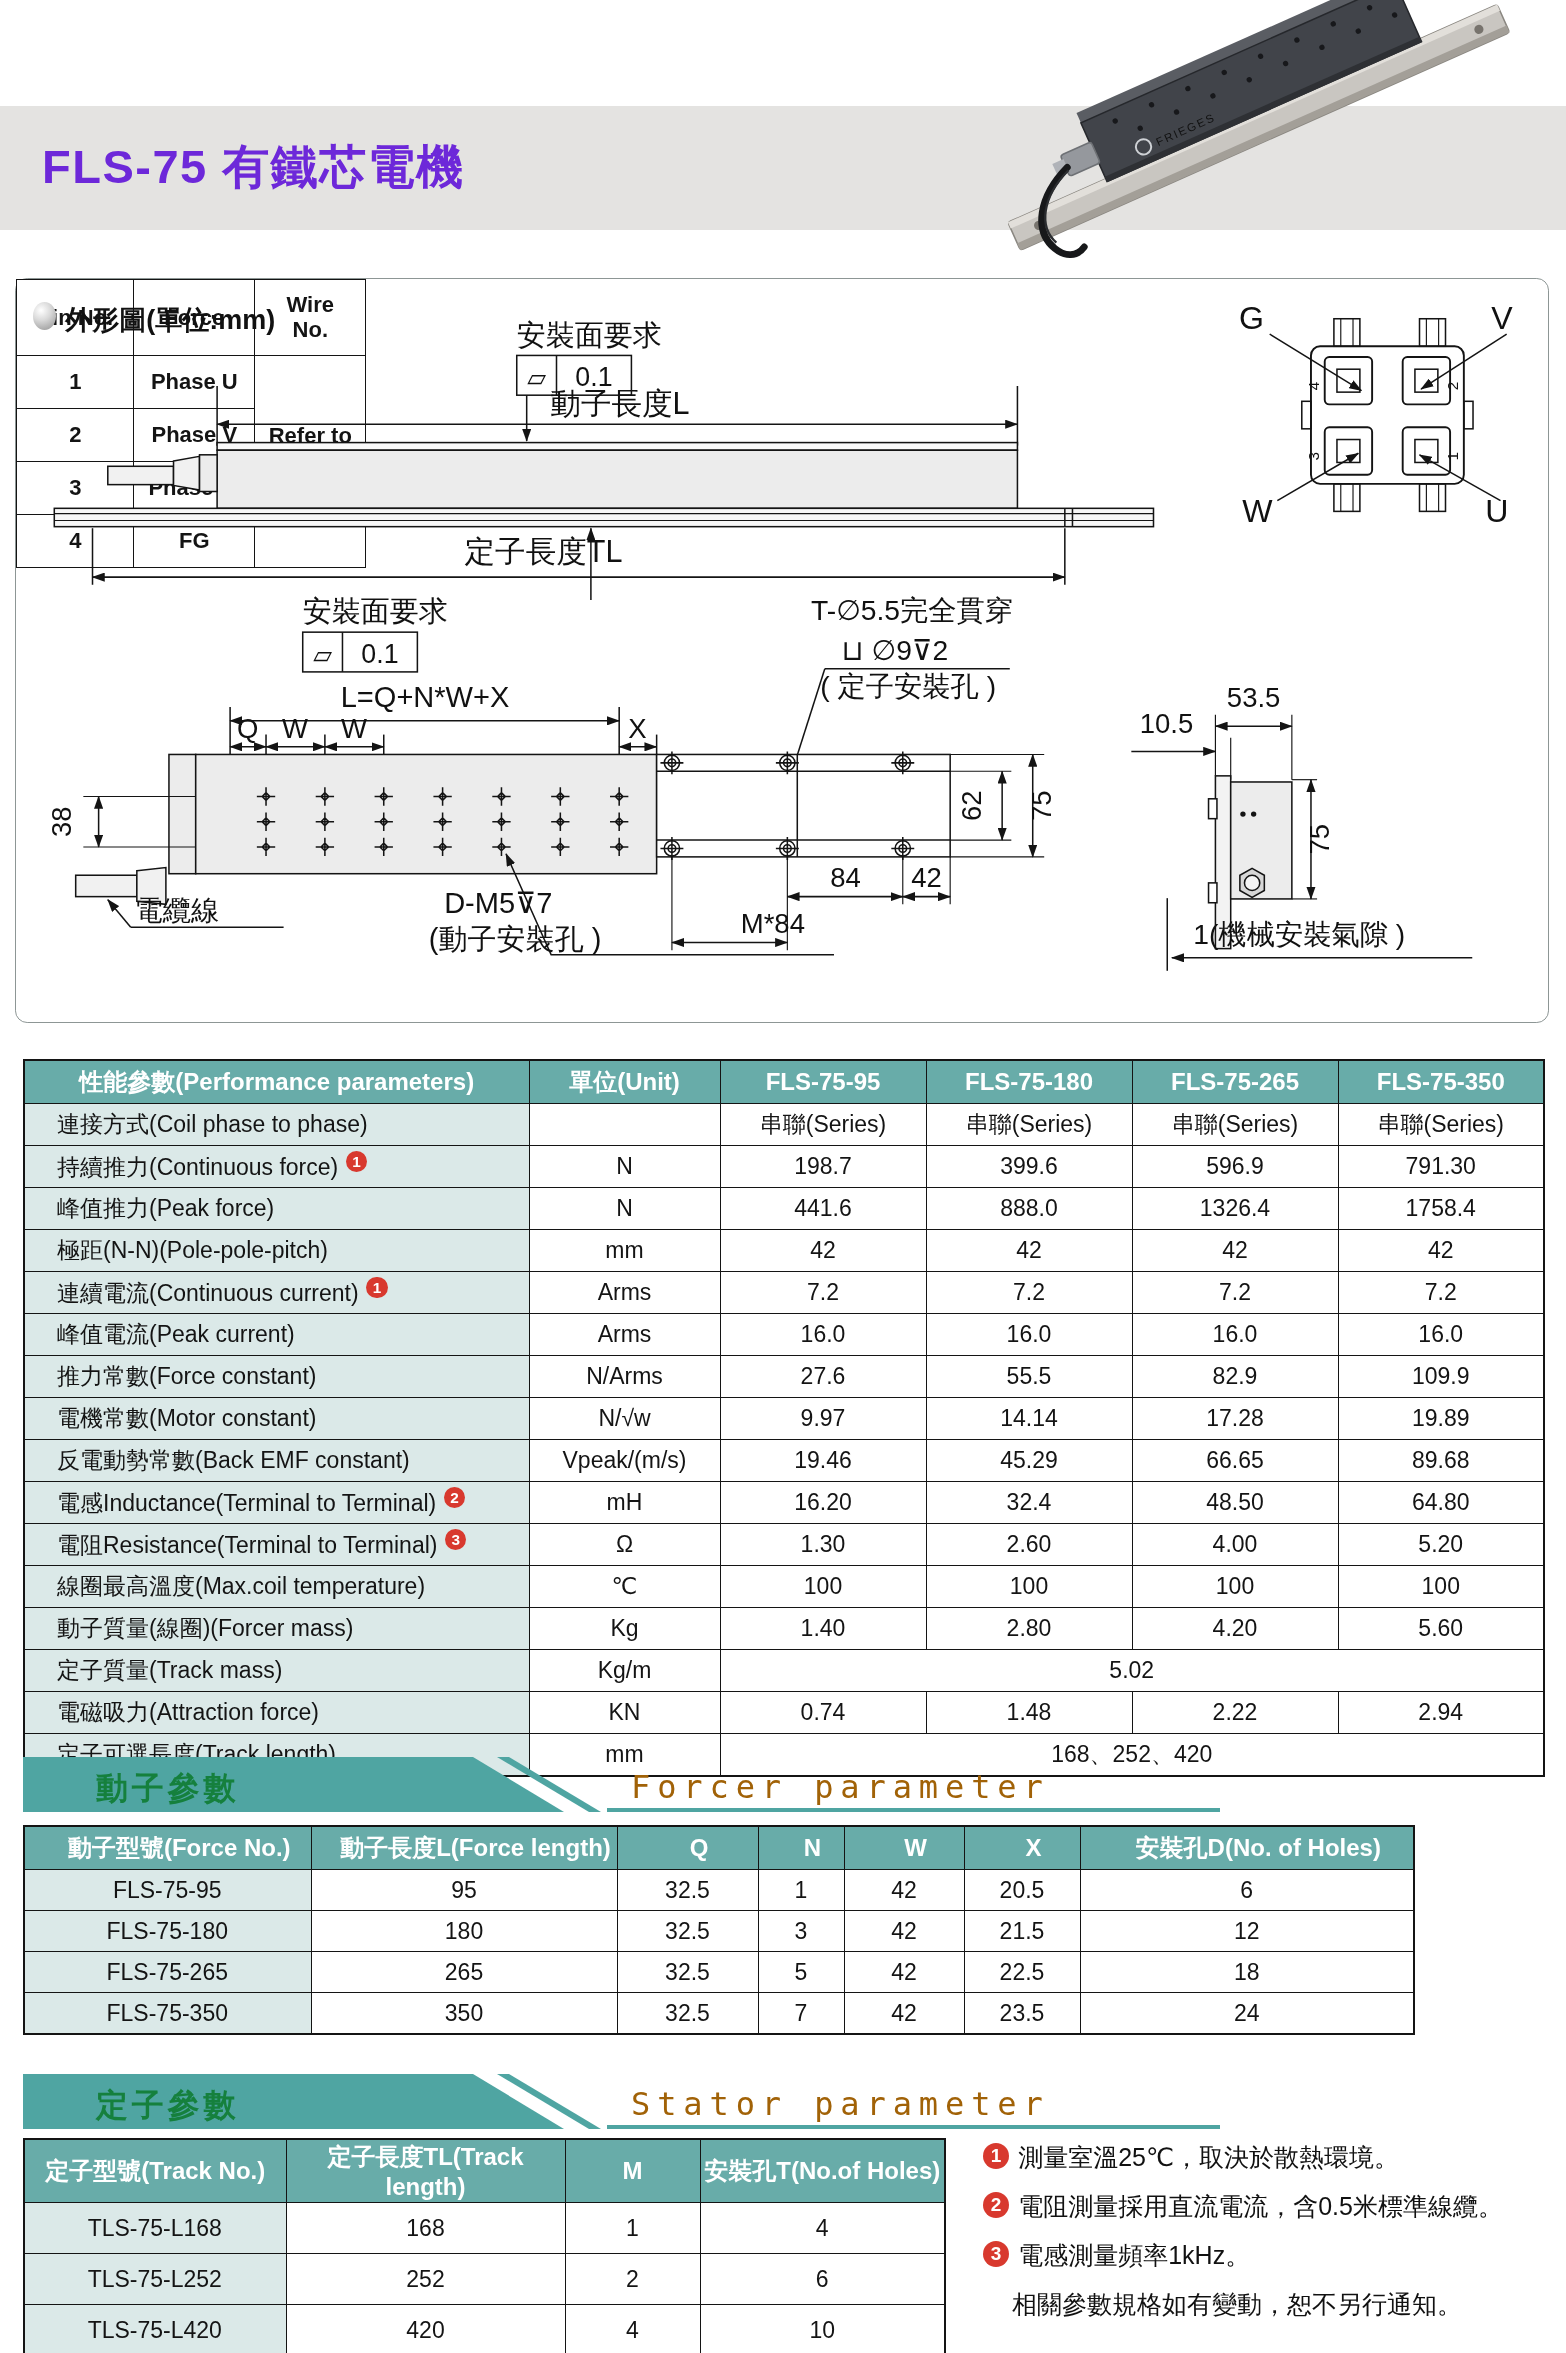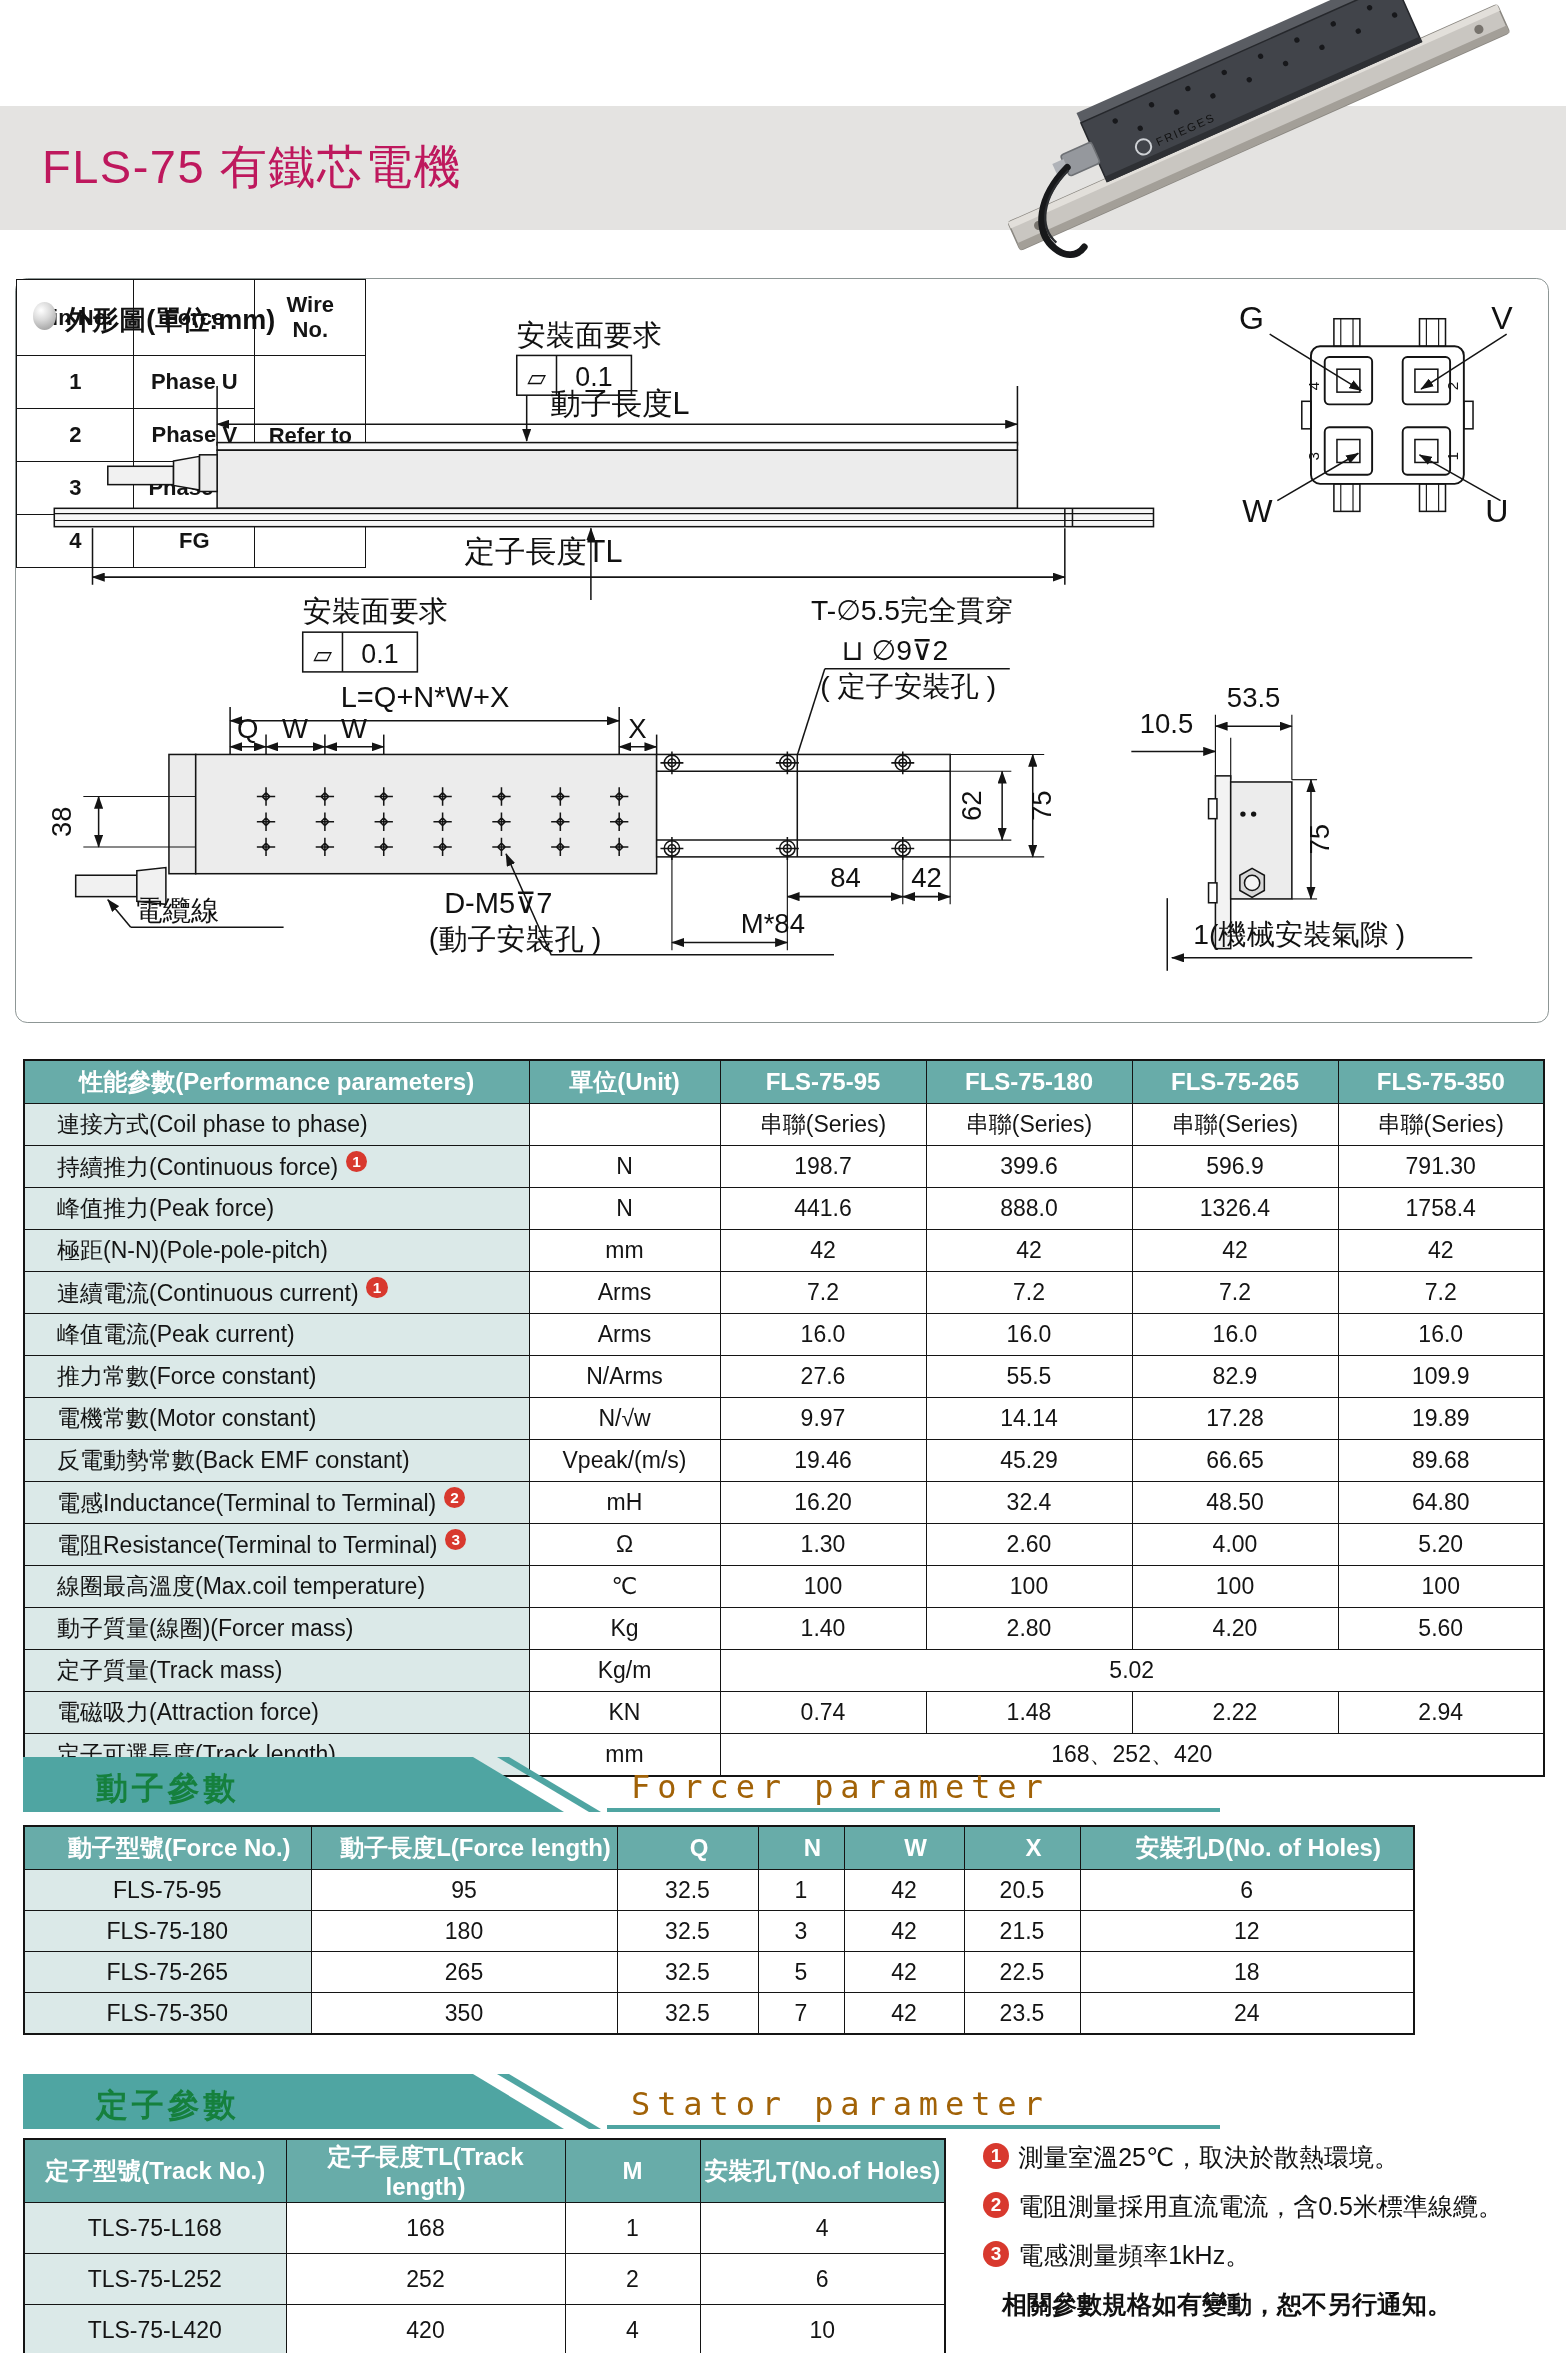--- a/index.html
+++ b/index.html
@@ -2,21 +2,21 @@
 <html style="font-size:12.2px"><head>
 <meta charset="utf-8">
 <style>
   html,body{margin:0;padding:0;background:#fff;}
   .page{position:relative;width:1566px;height:2354px;background:#ffffff;
         font-family:"Liberation Sans","DejaVu Sans",sans-serif;color:#141414;overflow:hidden;}
   .abs{position:absolute;}
 
   
   .banner-gray{left:0;top:106px;width:1566px;height:124px;background:#E4E3E1;}
-  .page-title{left:42px;top:136px;font-size:47px;font-weight:normal;color:#be185d;letter-spacing:1.5px;}
+  .page-title{left:42px;top:136px;font-size:47px;font-weight:bold;color:#6d28d9;letter-spacing:1.5px;}
   .photo-wrap{right:0;top:0;width:612px;height:268px;}
 
   
   .panel{left:15.3px;top:278px;width:1532px;height:743px;background:#fff;
          border:1.5px solid #8D9695;border-radius:12.2px;}
   .sphere{left:17px;top:23px;width:23px;height:27.5px;border-radius:50%;
           background:radial-gradient(circle at 35% 30%,#ffffff 0%,#d9d9d9 40%,#8f8f8f 100%);}
   .sec-label{left:49px;top:23px;font-size:27px;font-weight:bold;color:#111;}
   .pin-table{left:833px;top:27.5px;border-collapse:collapse;table-layout:fixed;background:#fff;}
   .pin-table td,.pin-table th{border:1.5px solid #141414;font-size:22px;font-weight:bold;
@@ -56,21 +56,21 @@
   .sb-zh{position:absolute;left:73px;top:10px;font-size:32px;font-weight:bold;color:#15803d;letter-spacing:3.8px;}
   .sb-en{position:absolute;left:608px;top:10.7px;font-size:32px;color:#a16207;
          font-family:"DejaVu Sans Mono","Liberation Mono",monospace;letter-spacing:6.9px;}
 
   
   .notes{left:983px;top:2141px;width:581px;}
   .note-line{position:relative;margin-bottom:17px;font-size:25px;color:#111;
              display:flex;align-items:flex-start;line-height:32px;}
   .nbullet{flex:0 0 26px;width:26px;height:26px;border-radius:50%;background:#D8392E;color:#fff;
            font-size:19px;font-weight:bold;text-align:center;line-height:26px;margin-right:9.2px;margin-top:2.3px;}
-  .note-indent{margin-left:19px;font-weight:bold;}
+  .note-indent{margin-left:29px;}
 
   svg text{font-family:"Liberation Sans","DejaVu Sans",sans-serif;fill:#111;}
 </style>
 </head>
 <body>
 
 <div class="page">
 
   <div class="abs banner-gray"></div>
   <div class="abs page-title">FLS-75 有鐵芯電機</div>

